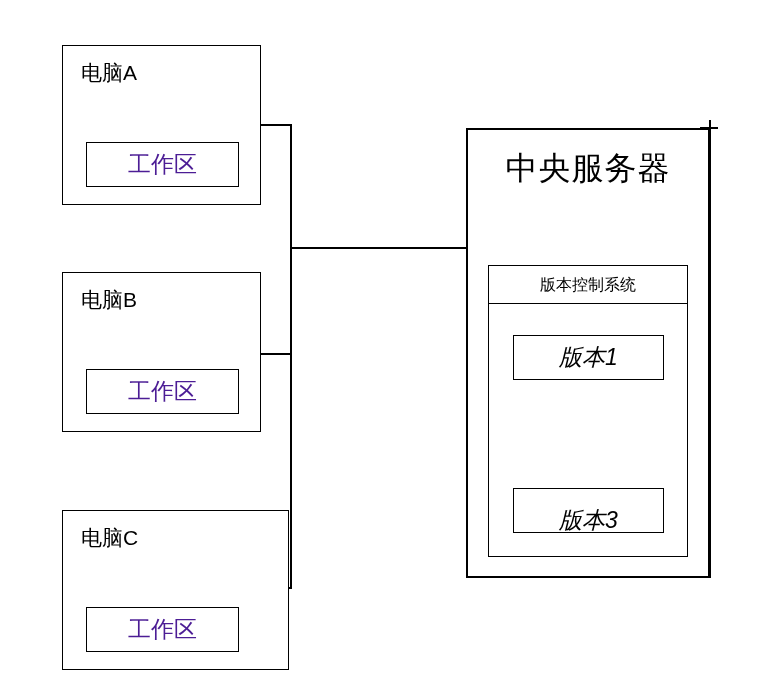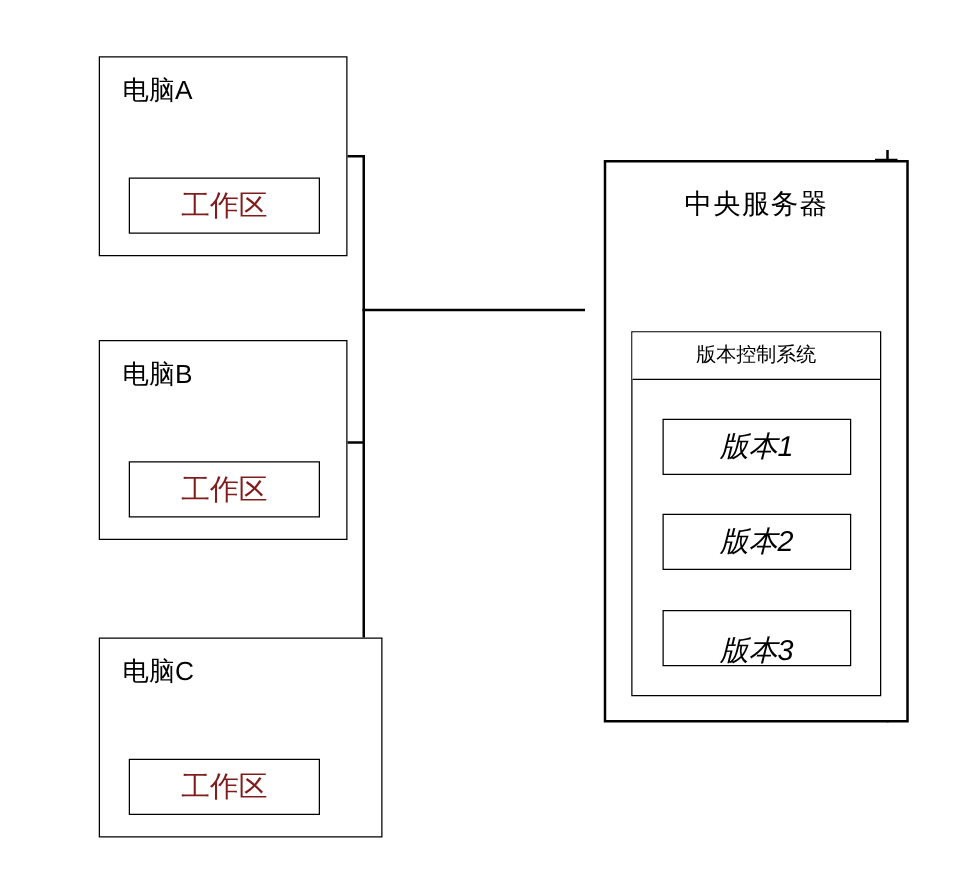--- a/index.html
+++ b/index.html
@@ -17,21 +17,20 @@
     width: 770px;
     height: 695px;
     background: #ffffff;
     overflow: hidden;
   }
   .box {
     position: absolute;
     background: #ffffff;
     border: 1.6px solid #000000;
     box-sizing: border-box;
-    margin-left: 17px;
   }
   .client-box {
     border-width: 1.8px;
   }
   .client-label {
     position: absolute;
     left: 18px;
     top: 16px;
     font-size: 21px;
     line-height: 1;
@@ -48,32 +47,32 @@
     box-sizing: border-box;
     background: #ffffff;
     display: flex;
     align-items: center;
     justify-content: center;
   }
   .workspace-label {
     font-size: 23px;
     line-height: 1;
     white-space: nowrap;
-    color: #7f1d1d;
+    color: #4c1d95;
   }
   .server-box {
     border-width: 2px;
   }
   .server-title {
     position: absolute;
     left: 0;
     right: 0;
     top: 22px;
     text-align: center;
-    font-size: 22px;
+    font-size: 32px;
     letter-spacing: 1px;
     line-height: 1;
     white-space: nowrap;
     color: #000000;
   }
   .vcs-box {
     position: absolute;
     background: #ffffff;
     border: 1.8px solid #000000;
     box-sizing: border-box;
@@ -169,23 +168,20 @@
 
     <div class="vcs-box" style="left:20px; top:135px; width:200px; height:292px;padding-left:12px;">
       <div class="vcs-header">
         <span class="vcs-header-label">版本控制系统</span>
       </div>
 
       <div class="version-box" style="left:24px; top:69px; width:151px; height:45px;">
         <span class="version-label">版本1</span>
       </div>
 
-      <div class="version-box" style="left:24px; top:145px; width:151px; height:45px;">
-        <span class="version-label">版本2</span>
-      </div>
 
       <div class="version-box" style="left:24px; top:222px; width:151px; height:45px;align-items:flex-end;">
         <span class="version-label">版本3</span>
       </div>
     </div>
   </div>
 
 </div>
 
 </body></html>

